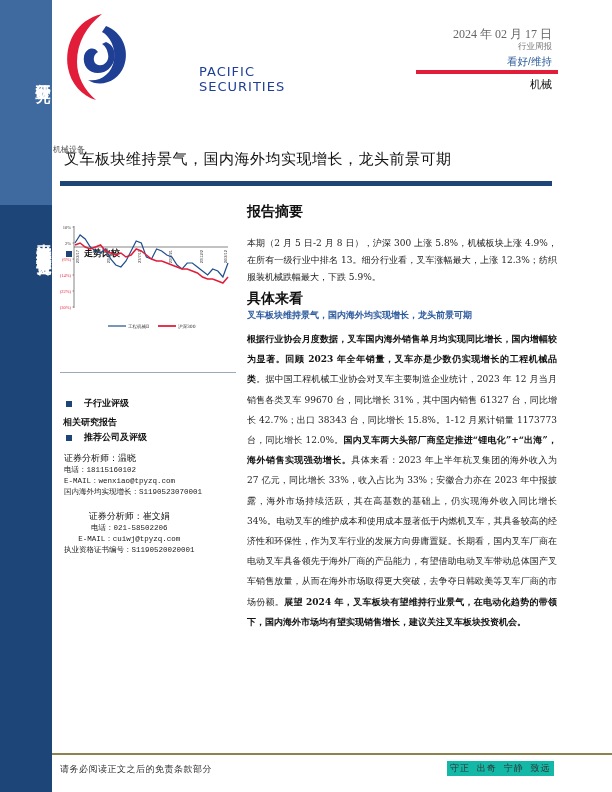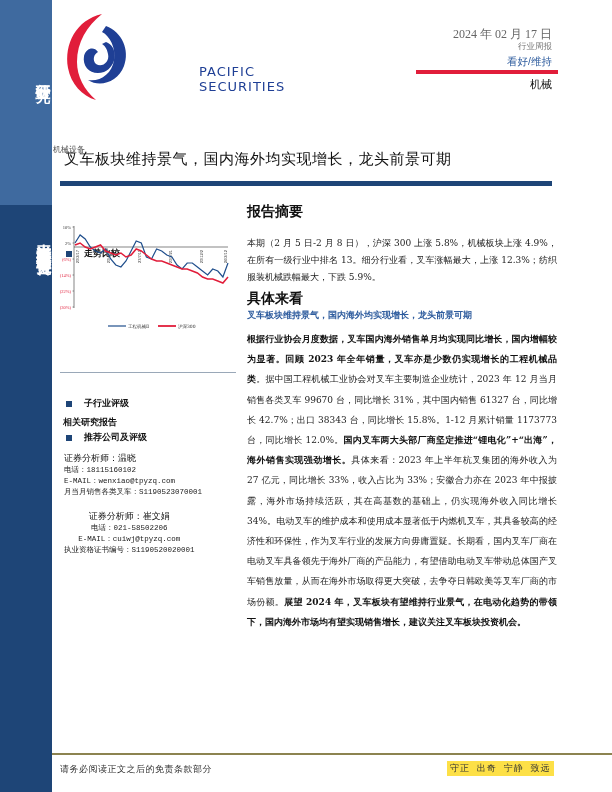--- a/index.html
+++ b/index.html
@@ -45,21 +45,21 @@
   .rh { font-size: 14px; font-weight: bold; color: #111; }
   .summary-h { top: 203px; }
   .summary { top: 235px; font-size: 9px; line-height: 17px; color: #222; text-align: justify; }
   .view-h { top: 290px; }
   .view-sub { top: 309px; font-size: 9px; font-weight: bold; color: #2e5c9e; }
   .body { top: 329px; font-size: 9px; line-height: 20.2px; color: #222; text-align: justify; }
   .body b { color: #111; }
 
   .footer-line { position: absolute; left: 52px; top: 753px; width: 560px; height: 2px; background: #8c8350; }
   .footer-disclaimer { position: absolute; left: 60px; top: 763px; font-size: 9px; color: #333; letter-spacing: 0.5px; }
-  .footer-motto { position: absolute; left: 447px; top: 761px; padding: 1px 3px; background: #fde047; font-size: 9px; color: #333; letter-spacing: 1px; word-spacing: 3px; }
+  .footer-motto { position: absolute; left: 447px; top: 761px; padding: 1px 3px; background: #14b8a6; font-size: 9px; color: #333; letter-spacing: 1px; word-spacing: 3px; }
 </style>
 </head>
 <body>
 
 <div class="sidebar"></div>
 <div class="sidebar-top"></div>
 <div class="vtext top">行业研究</div>
 <div class="vtext bottom">太平洋证券股份有限公司证券研究报告</div>
 
 <div class="logo">
@@ -128,21 +128,21 @@
 <div class="divider" style="top:372px;"></div>
 <div class="sec-h rec">
   <span class="sq"></span><span>推荐公司及评级</span>
 </div>
 <div class="related">相关研究报告</div>
 
 <div class="analyst a1">
   <div class="name">证券分析师：温晓</div>
   <div>电话：18115160102</div>
   <div>E-MAIL：wenxiao@tpyzq.com</div>
-  <div>月当月销售各类叉车：S1190523070001</div>
+  <div>国内海外均实现增长：S1190523070001</div>
 </div>
 <div class="analyst a2">
   <div class="name">证券分析师：崔文娟</div>
   <div>电话：021-58502206</div>
   <div>E-MAIL：cuiwj@tpyzq.com</div>
   <div>执业资格证书编号：S1190520020001</div>
 </div>
 
 <div class="right rh summary-h">报告摘要</div>
 <div class="right summary">本期（2 月 5 日-2 月 8 日），沪深 300 上涨 5.8%，机械板块上涨 4.9%，在所有一级行业中排名 13。细分行业看，叉车涨幅最大，上涨 12.3%；纺织服装机械跌幅最大，下跌 5.9%。</div>

